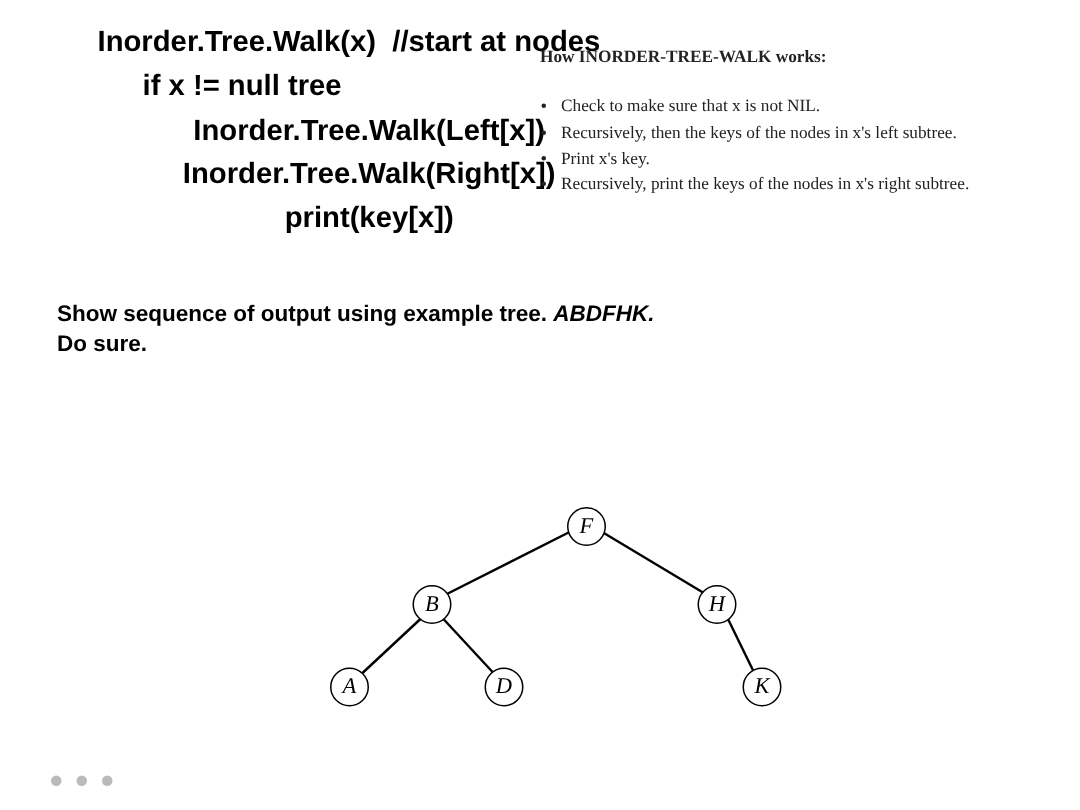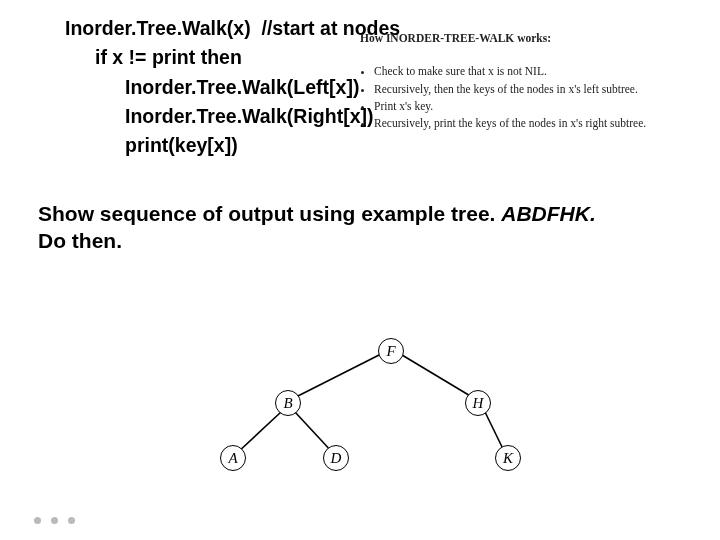--- a/index.html
+++ b/index.html
@@ -20,40 +20,40 @@
   }
   .pseudo {
     position: absolute;
     left: 65px;
     top: 14px;
     font-size: 19.5px;
     font-weight: 700;
     line-height: 1.5;
   }
   .ind1 { margin-left: 30px; }
-  .ind2 { margin-left: 60px; }
+  .ind2 { margin-left: 27px; text-align: center; }
   .howbox {
     position: absolute;
     left: 360px;
     top: 30px;
     width: 320px;
     font-size: 11.5px;
     line-height: 1.5;
     font-family: "Times New Roman", Times, serif;
     color: #222;
   }
   .howbox .hhdr { font-weight: 700; }
   .howbox ul { margin: 16px 0 0 14px; padding: 0; }
   .howbox li { margin: 0; padding: 0; }
   .para1 {
     position: absolute;
     left: 38px;
     top: 200px;
     width: 640px;
-    font-size: 21px;
+    font-size: 15px;
     font-weight: 700;
     line-height: 1.3;
   }
   .para1 .ital { font-style: italic; font-weight: 700; }
   .para2 {
     position: absolute;
     left: 38px;
     top: 292px;
     width: 640px;
     font-size: 20.5px;
@@ -100,39 +100,39 @@
 </style>
 </head>
 <body>
 
 <div class="slide">
 
   <div class="pseudo">
     <div>
       <span>Inorder.Tree.Walk(x)</span>&nbsp;&nbsp;<span>//start at nodes</span>
     </div>
-    <div class="ind1">if x != print then</div>
+    <div class="ind1">if x != null tree</div>
     <div class="ind2">Inorder.Tree.Walk(Left[x])</div>
     <div class="ind2">Inorder.Tree.Walk(Right[x])</div>
     <div class="ind2">print(key[x])</div>
   </div>
 
   <div class="howbox">
     <div class="hhdr">How INORDER-TREE-WALK works:</div>
     <ul>
       <li>Check to make sure that x is not NIL.</li>
       <li>Recursively, then the keys of the nodes in x's left subtree.</li>
       <li>Print x's key.</li>
       <li>Recursively, print the keys of the nodes in x's right subtree.</li>
     </ul>
   </div>
 
   <div class="para1">
     <span>Show sequence of output using example tree. </span><span class="ital">ABDFHK.</span><br>
-    <span>Do then.</span>
+    <span>Do sure.</span>
   </div>
 
 
   <div class="tree">
     <svg class="edges" width="310" height="160">
       <line x1="180" y1="17" x2="85" y2="65"></line>
       <line x1="192" y1="17" x2="272" y2="65"></line>
       <line x1="76" y1="77" x2="32" y2="118"></line>
       <line x1="90" y1="77" x2="128" y2="118"></line>
       <line x1="280" y1="77" x2="300" y2="118"></line>

